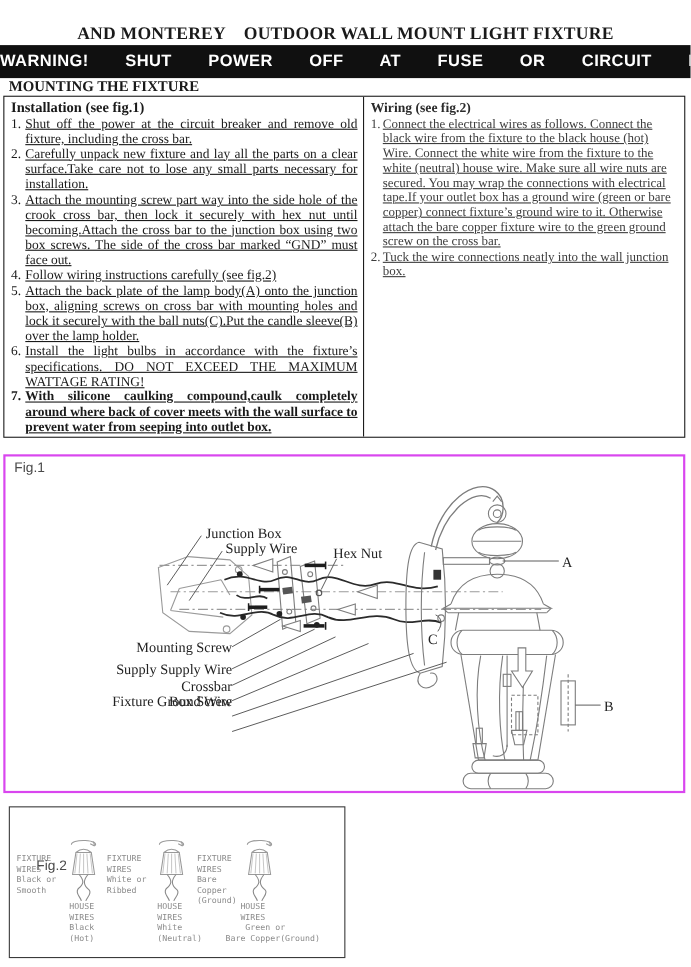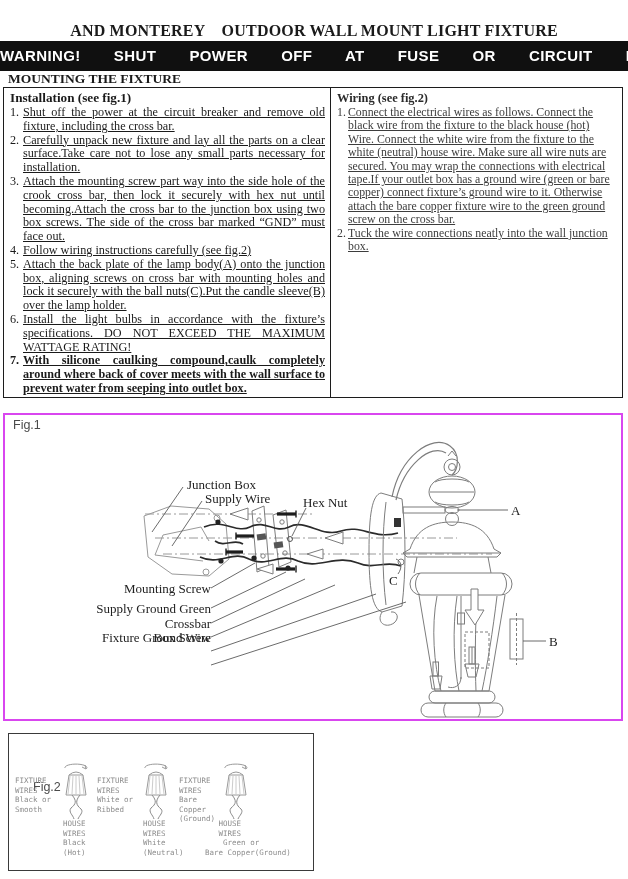--- a/index.html
+++ b/index.html
@@ -252,21 +252,21 @@
         <line x1="452" y1="95" x2="503" y2="95"></line>
         <line x1="518" y1="226" x2="541" y2="226"></line>
         <path d="M393,159 C398,152 396,146 391,144"></path>
       </g>
     </svg>
     <div class="fig-tag">Fig.1</div>
     <div class="callout" style="left:182px;top:62px;">Junction Box</div>
     <div class="callout" style="left:200px;top:76px;">Supply Wire</div>
     <div class="callout" style="left:298px;top:80px;">Hex Nut</div>
     <div class="callout ra" style="top:166px;">Mounting Screw</div>
-    <div class="callout ra" style="top:186px;">Supply Ground Green</div>
+    <div class="callout ra" style="top:186px;">Supply Supply Wire</div>
     <div class="callout ra" style="top:201px;">Crossbar</div>
     <div class="callout ra" style="top:215px;">Box Screw</div>
     <div class="callout ra" style="top:215px;">Fixture Ground Wire</div>
     <div class="callout" style="left:506px;top:88px;">A</div>
     <div class="callout" style="left:544px;top:219px;">B</div>
     <div class="callout" style="left:384px;top:158px;">C</div>
   </div>
 
   <div class="fig2">
     <div class="fig-tag" style="left:24px;top:5px;margin-top:41px;">Fig.2</div>

